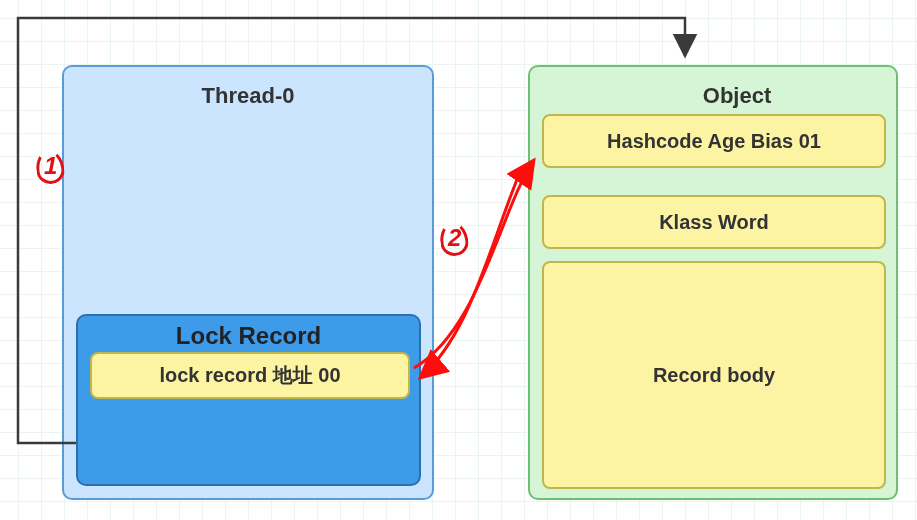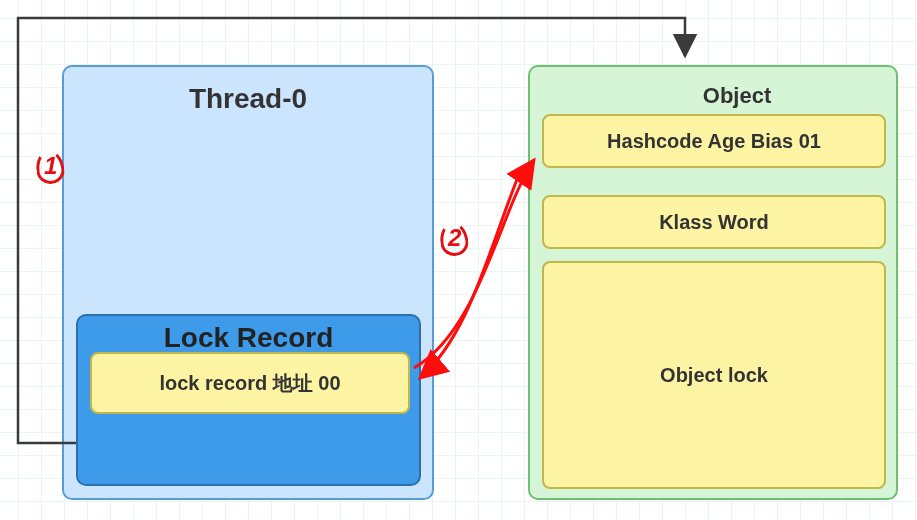--- a/index.html
+++ b/index.html
@@ -30,60 +30,60 @@
     height: 435px;
     background: #cce5ff;
     border: 2px solid #5b9bd5;
   }
   .thread-title {
     position: absolute;
     top: 16px;
     left: 0; right: 0;
     text-align: center;
     font-weight: bold;
-    font-size: 28px;
+    font-size: 22px;
     color: #333;
   }
 
   .lockrecord-box {
     left: 76px;
     top: 314px;
     width: 345px;
     height: 172px;
     background: #3d9be9;
     border: 2px solid #2e6fa8;
     border-radius: 10px;
     position: absolute;
   }
   .lockrecord-title {
     position: absolute;
     top: 6px;
     left: 0; right: 0;
     text-align: center;
     font-weight: bold;
-    font-size: 28px;
+    font-size: 24px;
     color: #222;
   }
 
   .yellow-cell {
     position: absolute;
     background: #fcf4a3;
     border: 2px solid #c0b64a;
     border-radius: 8px;
     display: flex;
     align-items: center;
     justify-content: center;
     font-weight: bold;
     font-size: 20px;
     color: #333;
     padding: 0 10px;
     text-align: center;
   }
 
-  .lr-addr { top: 36px; left: 12px; width: 320px; height: 62px; }
+  .lr-addr { top: 36px; left: 12px; width: 320px; height: 47px; }
   .lr-objref { top: 100px; left: 12px; width: 320px; height: 54px; }
 
   .object-box {
     left: 528px;
     top: 65px;
     width: 370px;
     height: 435px;
     background: #d6f5d6;
     border: 2px solid #6fbf73;
   }
@@ -135,21 +135,21 @@
 
 <div class="lockrecord-box">
   <div class="lockrecord-title">Lock Record</div>
   <div class="yellow-cell lr-addr">lock record 地址 00</div>
 </div>
 
 <div class="box object-box">
   <div class="object-title">Object</div>
   <div class="yellow-cell obj-hash">Hashcode Age Bias 01</div>
   <div class="yellow-cell obj-klass">Klass Word</div>
-  <div class="yellow-cell obj-body">Object lock</div>
+  <div class="yellow-cell obj-body">Record body</div>
 </div>
 
 <div class="annot-circle" style="left:36px; top:150px;"></div>
 <div class="annot" style="left:44px; top:152px;">1</div>
 
 <div class="annot-circle" style="left:440px; top:222px;"></div>
 <div class="annot" style="left:448px; top:224px;">2</div>
 
 <svg class="overlay">
   <defs>

